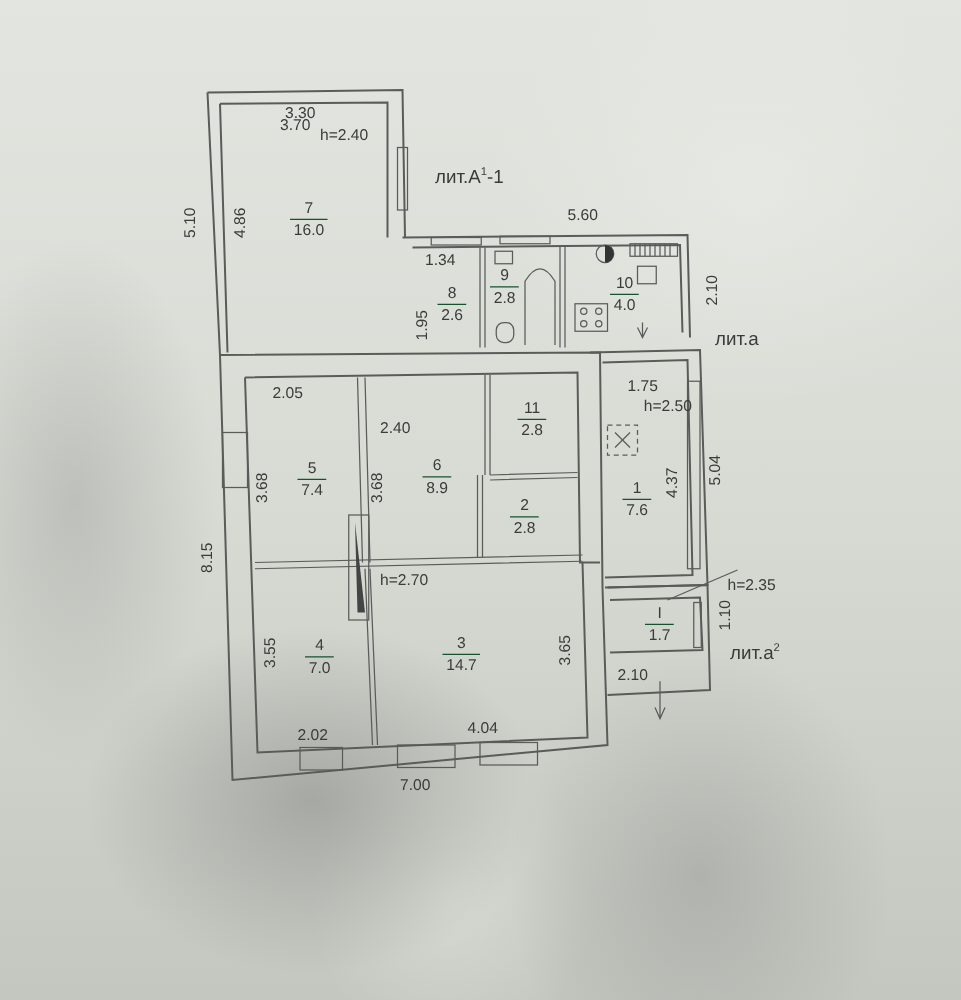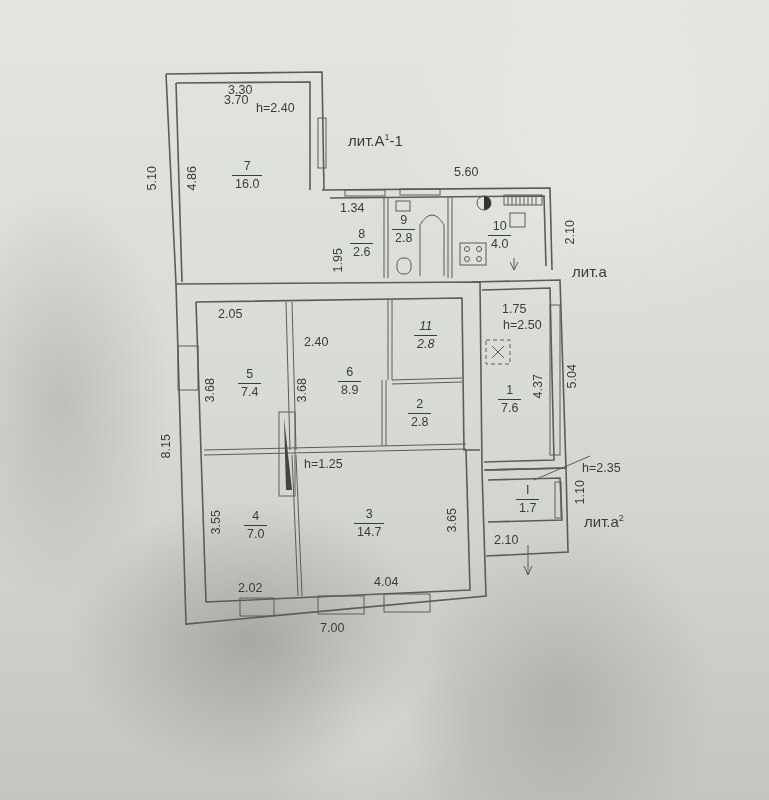--- a/index.html
+++ b/index.html
@@ -104,28 +104,28 @@
 <div class="lbl rot" style="left:180px;top:172px;">4.86</div>
 <div class="lbl" style="left:426px;top:166px;margin-left:28px;">5.60</div>
 <div class="lbl" style="left:340px;top:202px;">1.34</div>
 <div class="lbl rot" style="left:326px;top:254px;">1.95</div>
 <div class="lbl rot" style="left:558px;top:226px;">2.10</div>
 <div class="lbl" style="left:218px;top:308px;">2.05</div>
 <div class="lbl" style="left:304px;top:304px;margin-top:32px;">2.40</div>
 <div class="lbl rot" style="left:198px;top:384px;">3.68</div>
 <div class="lbl rot" style="left:290px;top:384px;">3.68</div>
 <div class="lbl rot" style="left:154px;top:440px;">8.15</div>
-<div class="lbl" style="left:304px;top:458px;">h=1.25</div>
+<div class="lbl" style="left:304px;top:458px;">h=2.70</div>
 <div class="lbl rot" style="left:204px;top:516px;">3.55</div>
 <div class="lbl rot" style="left:440px;top:514px;">3.65</div>
 <div class="lbl" style="left:238px;top:582px;">2.02</div>
 <div class="lbl" style="left:374px;top:576px;">4.04</div>
 <div class="lbl" style="left:320px;top:622px;">7.00</div>
 <div class="lbl" style="left:502px;top:303px;">1.75</div>
-<div class="lbl" style="left:490px;top:319px;padding-left:13px;">h=2.50</div>
+<div class="lbl" style="left:502px;top:319px;padding-left:13px;">h=2.50</div>
 <div class="lbl rot" style="left:526px;top:380px;">4.37</div>
 <div class="lbl rot" style="left:560px;top:370px;">5.04</div>
 <div class="lbl" style="left:582px;top:446px;margin-top:16px;">h=2.35</div>
 <div class="lbl rot" style="left:568px;top:486px;">1.10</div>
 <div class="lbl" style="left:494px;top:534px;">2.10</div>
 
 <div class="frac big" style="left:232px;top:160px;">
     <span class="n">7</span>
     <span class="a">16.0</span>
   </div>
@@ -142,21 +142,21 @@
     <span class="a">4.0</span>
   </div>
 <div class="frac" style="left:238px;top:368px;">
     <span class="n">5</span>
     <span class="a">7.4</span>
   </div>
 <div class="frac" style="left:338px;top:366px;">
     <span class="n">6</span>
     <span class="a">8.9</span>
   </div>
-<div class="frac" style="left:414px;top:320px;font-style:italic;">
+<div class="frac" style="left:414px;top:320px;">
     <span class="n">11</span>
     <span class="a">2.8</span>
   </div>
 <div class="frac" style="left:408px;top:398px;">
     <span class="n">2</span>
     <span class="a">2.8</span>
   </div>
 <div class="frac" style="left:498px;top:384px;">
     <span class="n">1</span>
     <span class="a">7.6</span>

